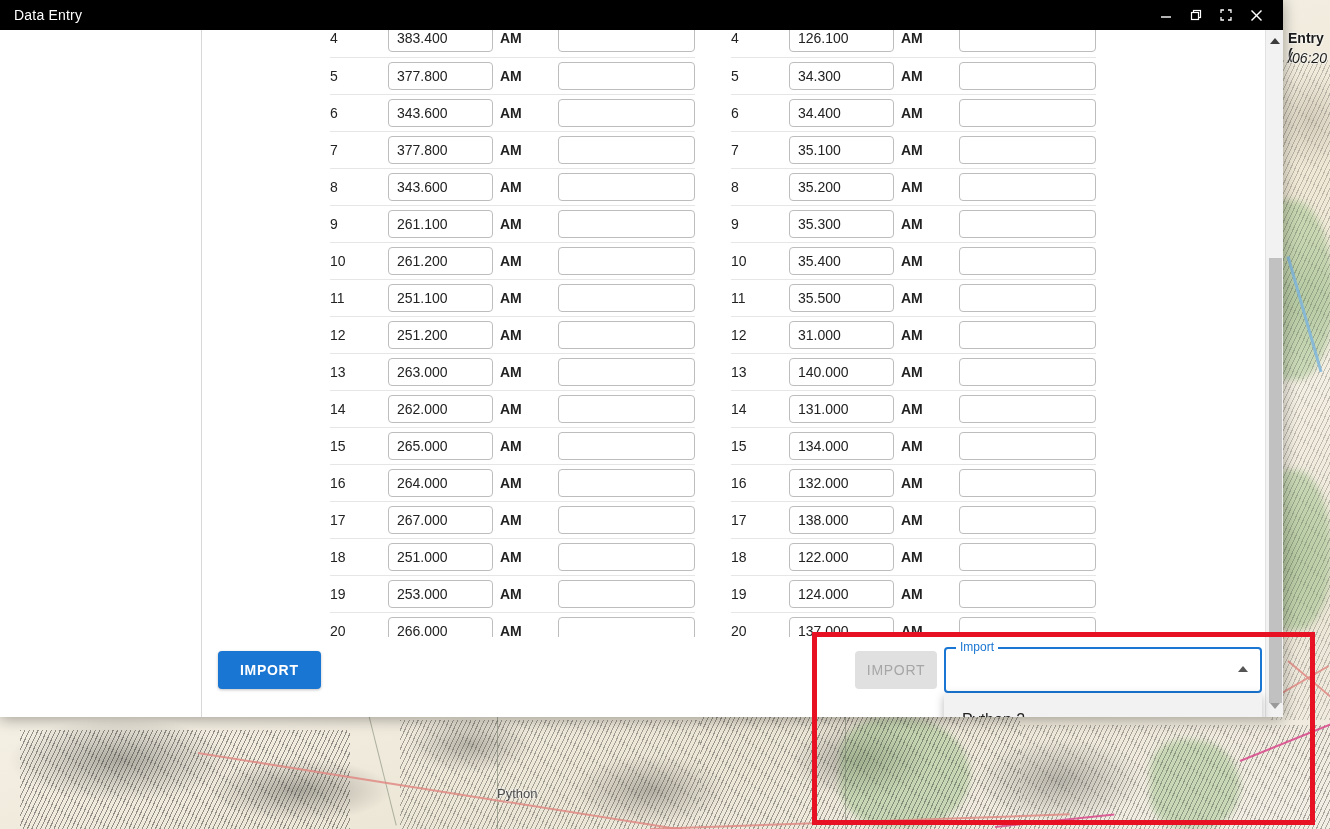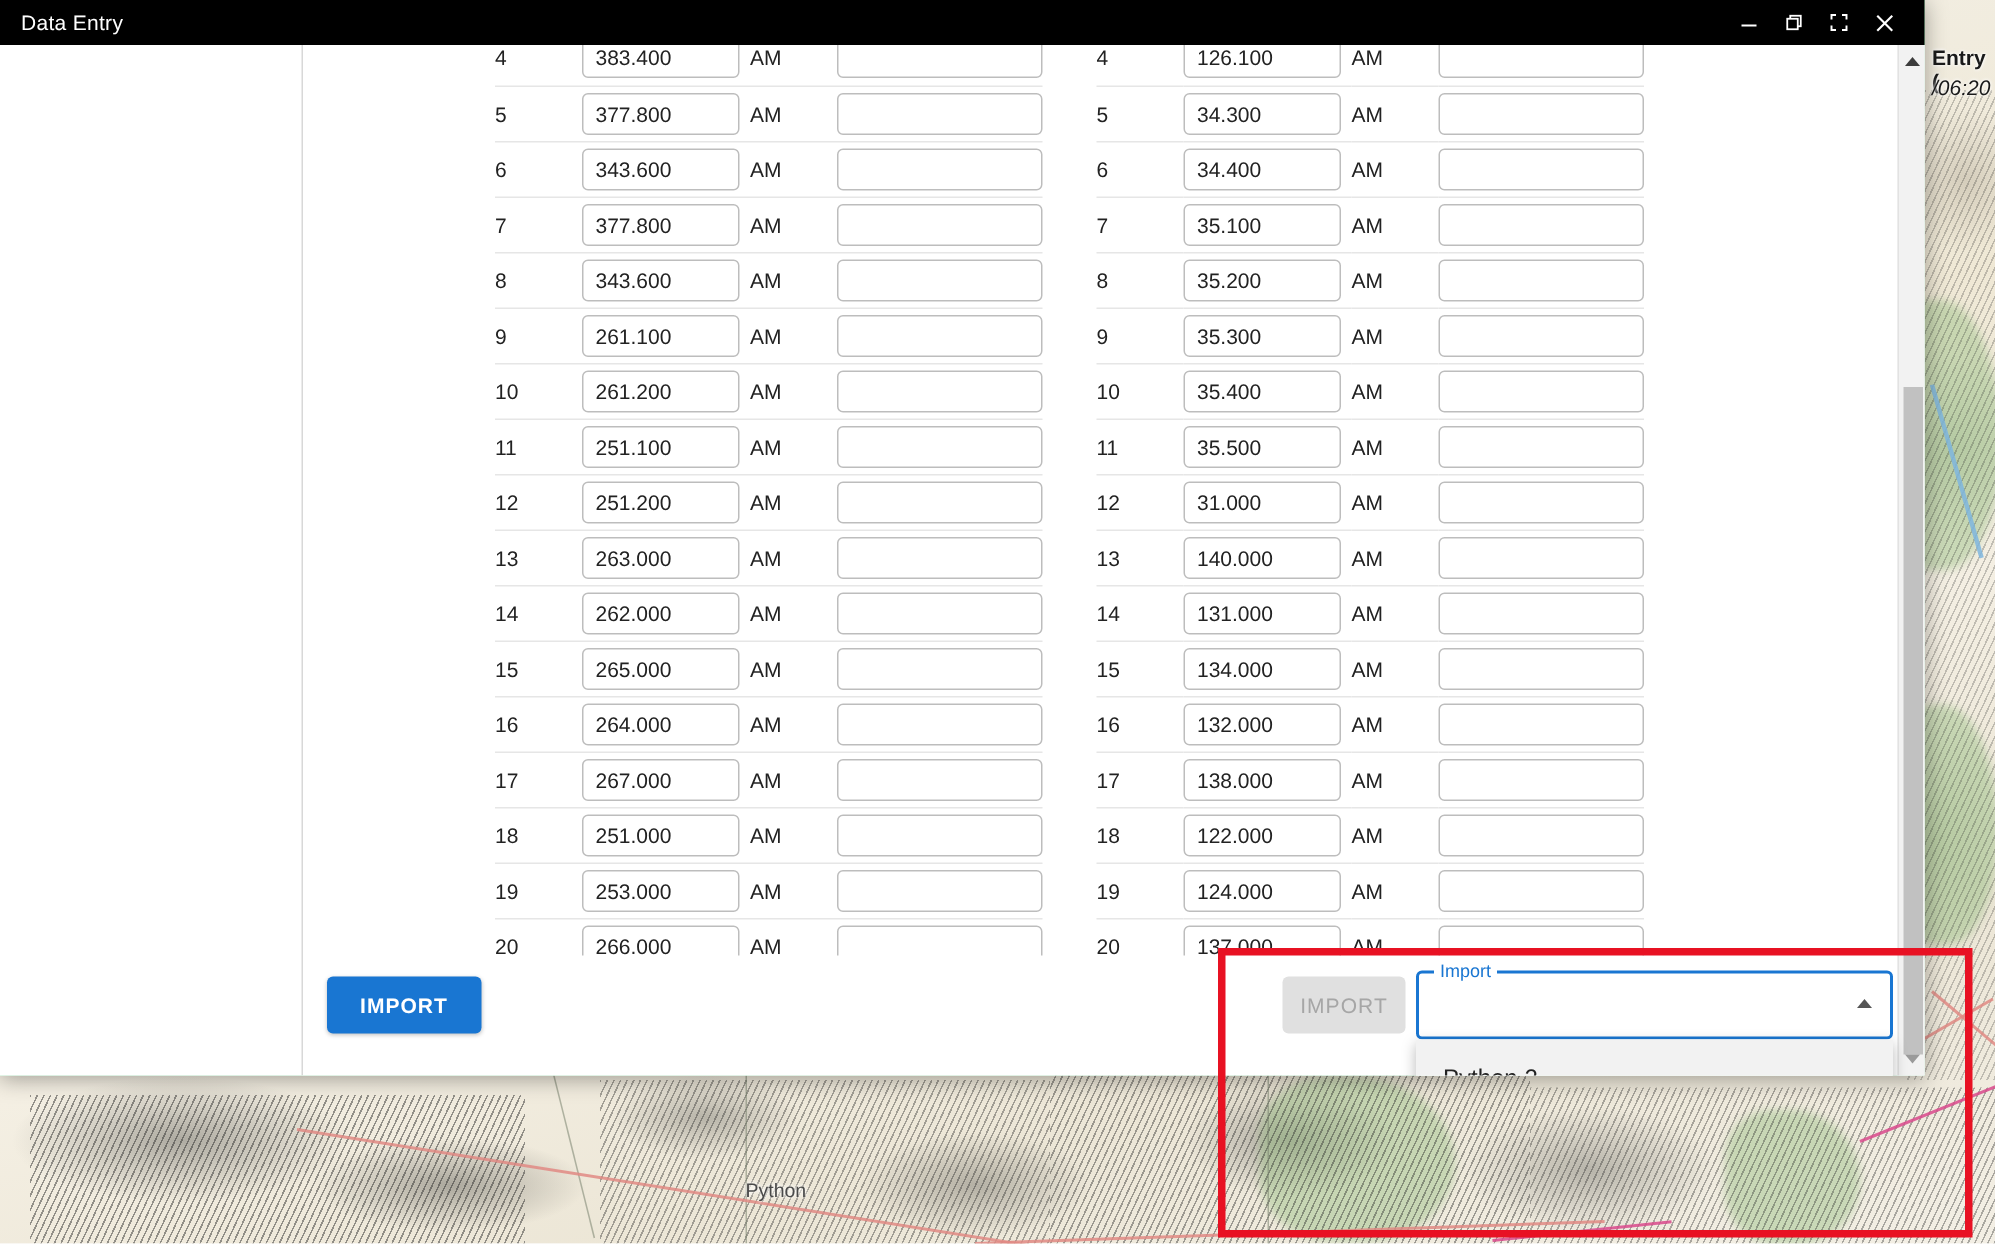--- a/index.html
+++ b/index.html
@@ -61,21 +61,21 @@
   }
   .map-topright-text2 {
     position: absolute; color: #1a1a1a; font-size: 14px;
     text-shadow: 0 0 3px #fff, 0 0 2px #fff;
     font-style: italic;
   }
 
   
   .window {
     position: absolute; left: 0; top: 0; width: 1283px; height: 717px;
-    background: #86efac;
+    background: #84cc16;
     box-shadow: 0 2px 14px rgba(0,0,0,.35);
   }
   .titlebar {
     position: relative; height: 30px; background: #000000; color: #ffffff;
     display: flex; align-items: center;
   }
   .titlebar .title {
     font-size: 14px; margin-left: 14px; letter-spacing: .2px;
   }
   .win-controls {
@@ -108,21 +108,21 @@
   .tables-wrap {
     position: absolute; left: 0; top: -10px; width: 1055px;
     display: flex; gap: 36px; padding-left: 128px;
   }
   .data-table { width: 365px; border-collapse: collapse; }
   .data-table tr { height: 37px; }
   .data-table tr + tr td { border-top: 1px solid #e6e6e6; }
   .data-table td { padding: 0; vertical-align: middle; }
   .col-idx { width: 58px; font-size: 14px; color: #222; padding-left: 4px; }
   .col-val { width: 112px; }
-  .col-unit { width: 58px; font-size: 14px; color: #222; padding-left: 10px; }
+  .col-unit { width: 58px; font-size: 14px; color: #222; padding-left: 10px; font-weight: bold; }
   .col-extra { width: 137px; }
 
   .cell-input {
     width: 105px; height: 28px;
     border: 1px solid #bdbdbd; border-radius: 4px;
     background: #fff; font-size: 14px; color: #222;
     padding: 0 8px;
     font-family: "Liberation Sans", sans-serif;
   }
   .cell-input.wide { width: 137px; }

